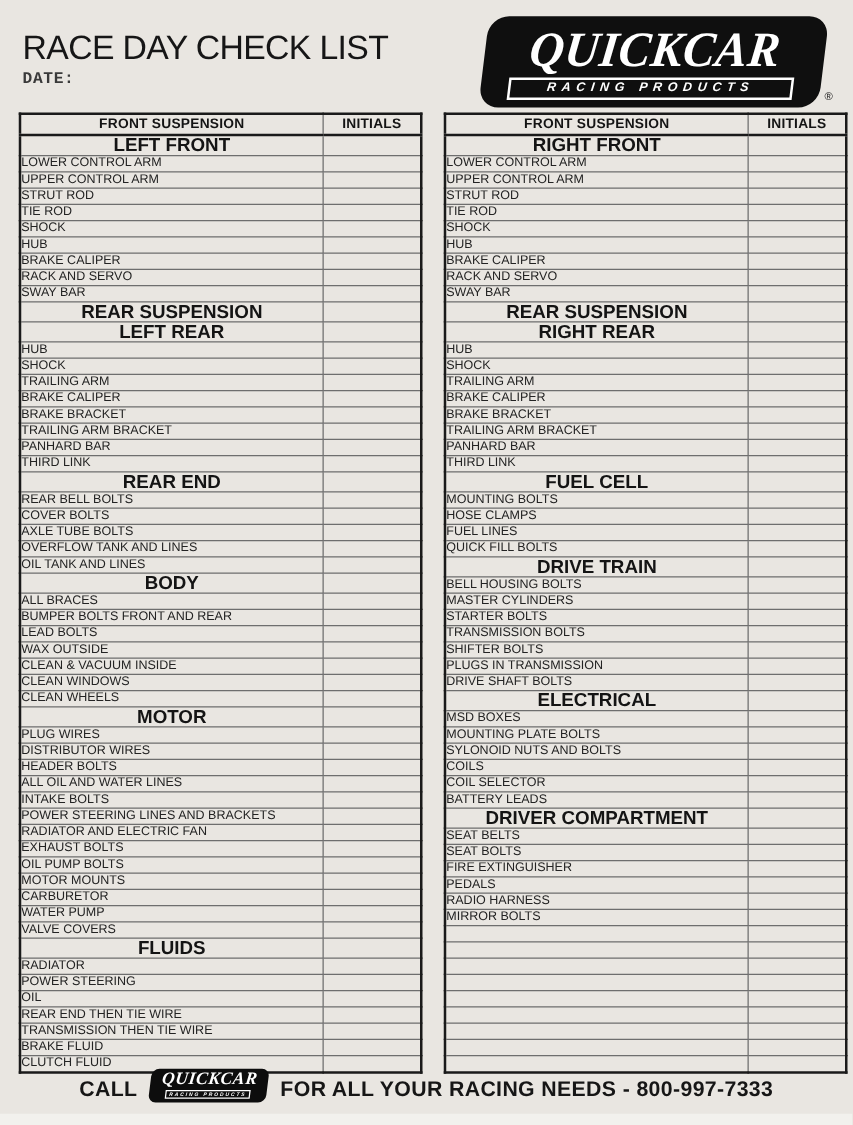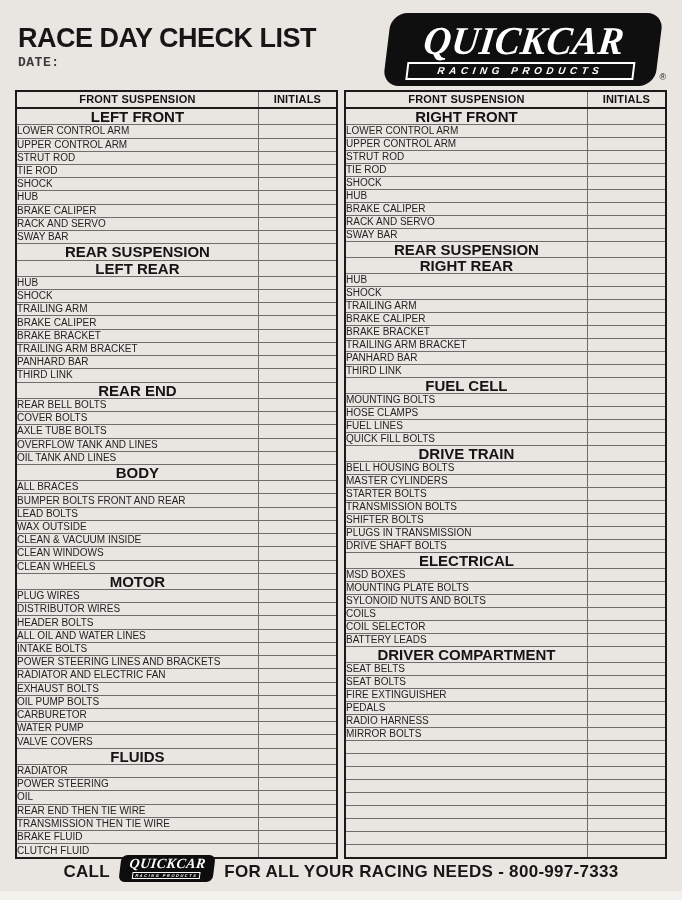--- a/index.html
+++ b/index.html
@@ -5,21 +5,21 @@
   html,body{margin:0;padding:0;}
   body{
     width:682px;height:900px;position:relative;overflow:hidden;
     background:#e9e6e1;
     font-family:"Liberation Sans",sans-serif;
     color:#1c1c1c;
   }
   
   .title-block{position:absolute;left:18px;top:24px;}
   .page-title{
-    margin:0;font-size:27px;font-weight:bold;letter-spacing:-0.5px;
+    margin:0;font-size:27px;font-weight:normal;letter-spacing:-0.5px;
     color:#161616;line-height:1.05;
   }
   .date-line{font-size:13px;font-weight:bold;color:#3a3a3a;margin-top:3px;letter-spacing:0.5px;font-family:Liberation Mono, monospace;}
   
   .logo{position:absolute;left:387px;top:13px;width:272px;height:73px;}
   .logo-shape{
     width:100%;height:100%;background:#0f0f0f;border-radius:16px;
     transform:skewX(-7deg);
     display:flex;flex-direction:column;align-items:center;justify-content:center;
     position:relative;
@@ -32,21 +32,21 @@
   .logo-tag{
     width:82%;border:2px solid #ffffff;margin-top:3px;
     color:#ffffff;font-style:italic;font-weight:bold;font-size:10px;
     letter-spacing:4.5px;text-align:center;padding:1px 0 2px;
   }
   .logo-reg{
     position:absolute;right:-11px;bottom:4px;color:#161616;
     font-size:9px;font-style:normal;transform:skewX(7deg);
   }
   
-  .tables{position:absolute;left:15px;top:90px;display:flex;gap:6px;}
+  .tables{position:absolute;left:15px;top:90px;display:flex;gap:17px;}
   table.checklist{
     border-collapse:collapse;table-layout:fixed;width:323px;
     border:2.5px solid #1a1a1a;
   }
   table.checklist col.c-item{width:75.5%;}
   table.checklist col.c-init{width:24.5%;}
   table.checklist th,table.checklist td{
     border:1px solid #6e6e6e;overflow:hidden;white-space:nowrap;
     padding:0;line-height:1;
   }
@@ -280,20 +280,24 @@
         </tr>
         <tr class="item">
           <td class="item-cell">EXHAUST BOLTS</td>
           <td class="initials-cell"></td>
         </tr>
         <tr class="item">
           <td class="item-cell">OIL PUMP BOLTS</td>
           <td class="initials-cell"></td>
         </tr>
         <tr class="item">
+          <td class="item-cell">MOTOR MOUNTS</td>
+          <td class="initials-cell"></td>
+        </tr>
+        <tr class="item">
           <td class="item-cell">CARBURETOR</td>
           <td class="initials-cell"></td>
         </tr>
         <tr class="item">
           <td class="item-cell">WATER PUMP</td>
           <td class="initials-cell"></td>
         </tr>
         <tr class="item">
           <td class="item-cell">VALVE COVERS</td>
           <td class="initials-cell"></td>

